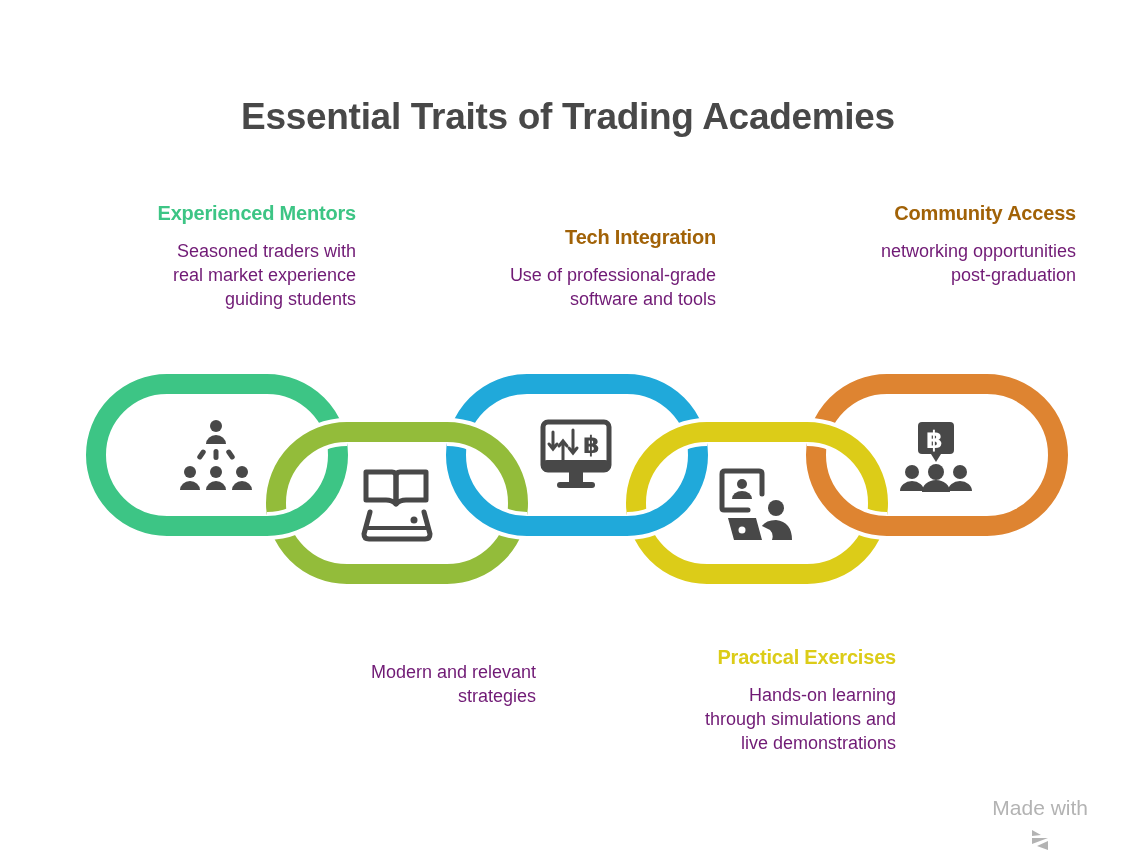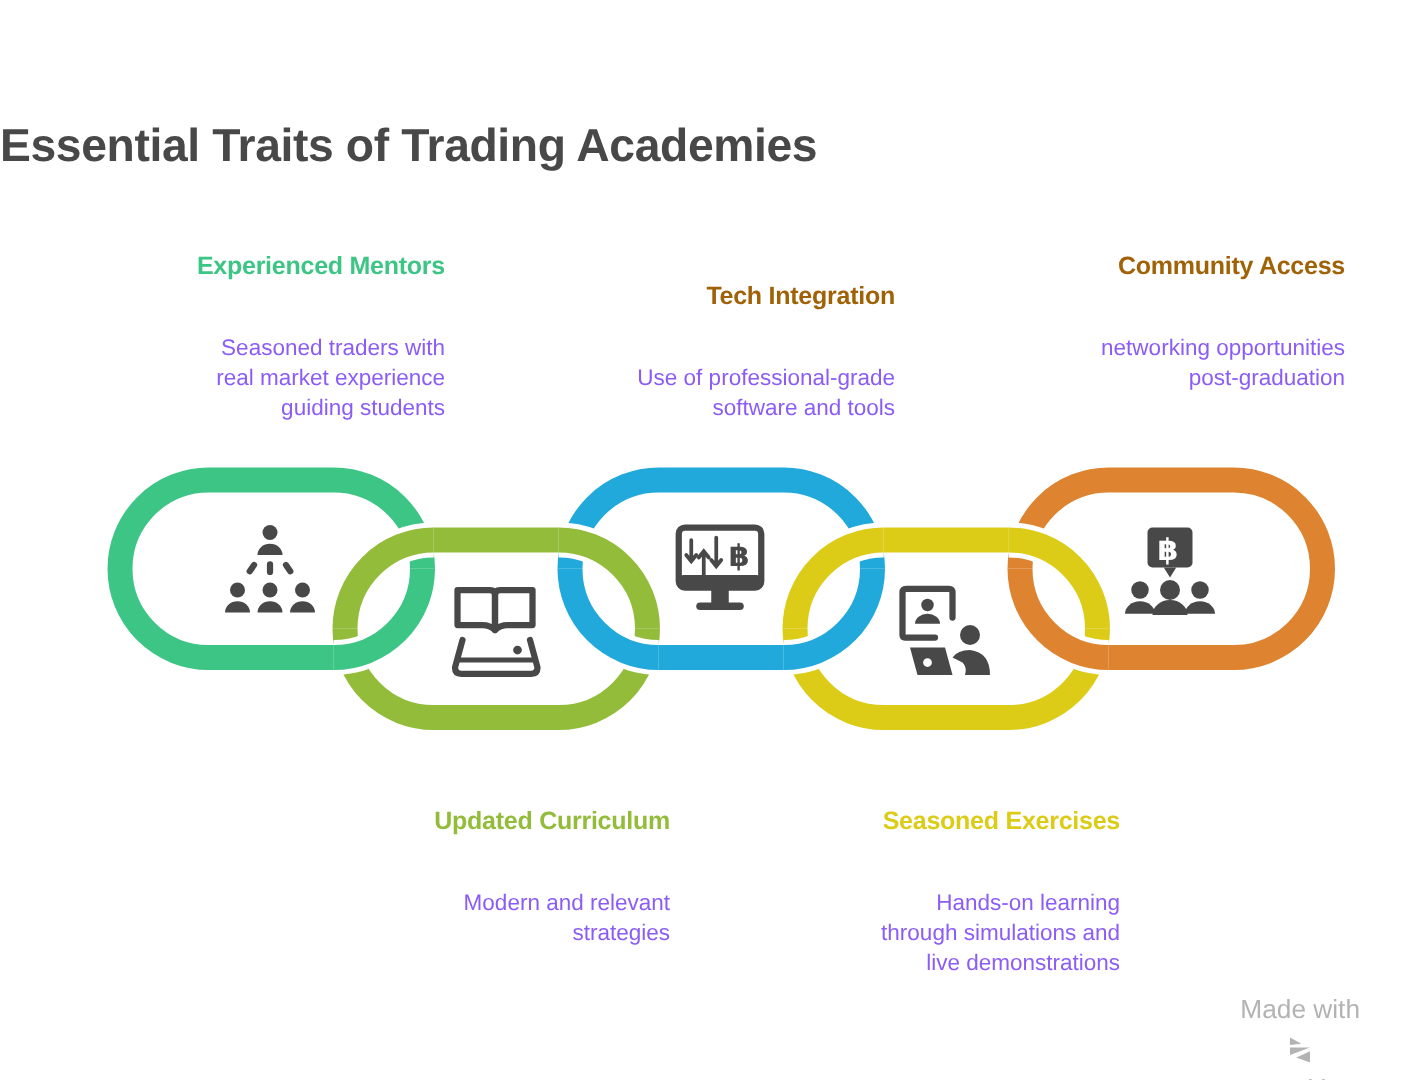--- a/index.html
+++ b/index.html
@@ -1,22 +1,22 @@
 <!DOCTYPE html>
 <html><head>
 <meta charset="utf-8">
 <style>
   html, body { margin: 0; padding: 0; background: #ffffff; }
   body { width: 1136px; height: 864px; position: relative; overflow: hidden;
          font-family: "Liberation Sans", "DejaVu Sans", sans-serif; }
-  .title { position: absolute; left: 0; top: 96px; width: 1136px; text-align: left;
+  .title { position: absolute; left: 0; top: 96px; width: 1136px; text-align: center;
            font-size: 37px; font-weight: bold; color: #484848; letter-spacing: -0.3px; }
   .block { position: absolute; width: 280px; text-align: right; }
   .block .head { font-size: 20px; font-weight: bold; letter-spacing: -0.2px; }
-  .block .desc { margin-top: 41px; font-size: 18px; line-height: 24px; color: #8b5cf6; }
+  .block .desc { margin-top: 14px; font-size: 18px; line-height: 24px; color: #701a75; }
   #chain { position: absolute; left: 0; top: 0; }
   .footer { position: absolute; right: 48px; top: 796px; font-size: 21px; color: #b3b3b3;
             display: flex; align-items: center; gap: 8px; flex-direction: column; }
   .footer svg { display: block; }
 </style>
 </head>
 <body>
 
 <div class="title">Essential Traits of Trading Academies</div>
 
@@ -39,29 +39,28 @@
 
 <div class="block" style="left:796px; top:202px;">
   <div class="head" style="color:#a16207">Community Access</div>
   <div class="desc">
     <div>networking opportunities</div>
     <div>post-graduation</div>
   </div>
 </div>
 
 <div class="block" style="left:256px; top:646px;">
-  <div class="head" style="color:#93BC3A">Updated Curriculum</div>
   <div class="desc">
     <div>Modern and relevant</div>
     <div>strategies</div>
   </div>
 </div>
 
 <div class="block" style="left:616px; top:646px;">
-  <div class="head" style="color:#DCCC18">Seasoned Exercises</div>
+  <div class="head" style="color:#DCCC18">Practical Exercises</div>
   <div class="desc">
     <div>Hands-on learning</div>
     <div>through simulations and</div>
     <div>live demonstrations</div>
   </div>
 </div>
 
 <svg id="chain" width="1136" height="864" viewBox="0 0 1136 864">
   <g fill="none" stroke-width="20">
 

